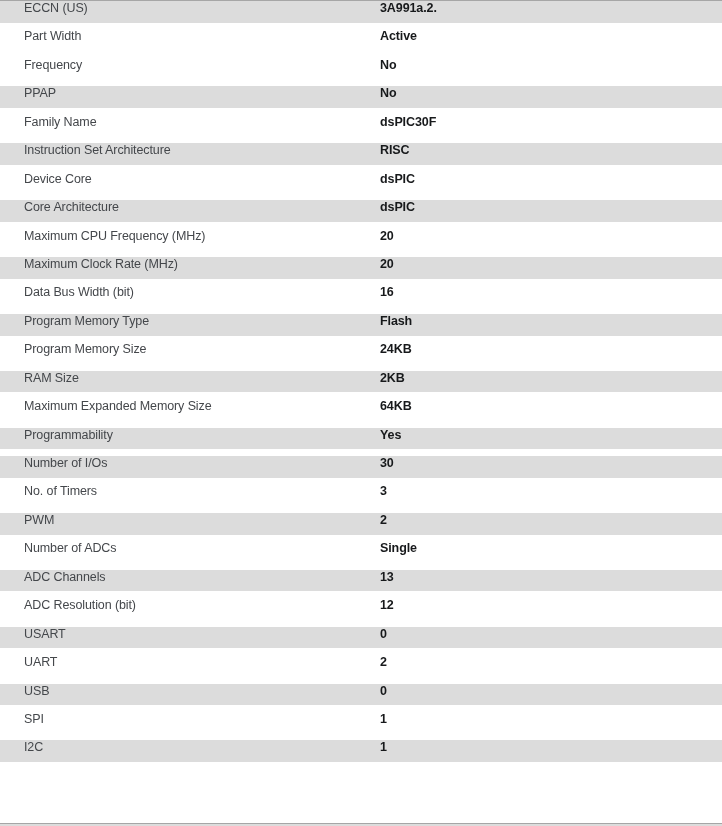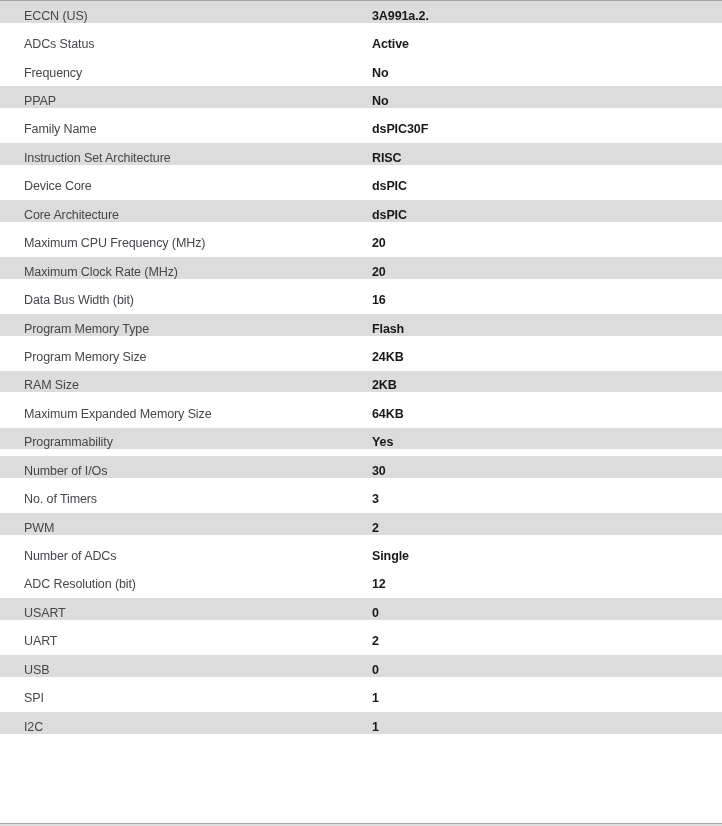--- a/index.html
+++ b/index.html
@@ -24,36 +24,36 @@
   }
   .spec-row {
     height: 28.45px;
     width: 100%;
   }
   .band {
     height: 21.7px;
     width: 100%;
     position: relative;
     display: flex;
-    align-items: flex-end;
+    align-items: flex-start;
     background: var(--row-bg, #ffffff);
   }
   .spec-row.alt .band {
     background: var(--alt-bg, #dcdcdc);
   }
   .spec-label {
     margin-left: 24px;
     font-size: 12.5px;
     letter-spacing: -0.1px;
     color: var(--label-color, #44474b);
     white-space: nowrap;
   }
   .spec-value {
     position: absolute;
-    left: 372px;
+    left: 380px;
     font-size: 12.5px;
     letter-spacing: -0.1px;
     font-weight: bold;
     color: var(--value-color, #17191b);
     white-space: nowrap;
   }
   .bottom-partial {
     position: absolute;
     left: 0;
     right: 0;
@@ -71,21 +71,21 @@
 
 <div class="spec-table">
     <div class="spec-row alt">
       <div class="band">
         <span class="spec-label">ECCN (US)</span>
         <span class="spec-value">3A991a.2.</span>
       </div>
     </div>
     <div class="spec-row">
       <div class="band">
-        <span class="spec-label">ADCs Status</span>
+        <span class="spec-label">Part Width</span>
         <span class="spec-value">Active</span>
       </div>
     </div>
     <div class="spec-row">
       <div class="band">
         <span class="spec-label">Frequency</span>
         <span class="spec-value">No</span>
       </div>
     </div>
     <div class="spec-row alt">
@@ -183,20 +183,26 @@
         <span class="spec-label">PWM</span>
         <span class="spec-value">2</span>
       </div>
     </div>
     <div class="spec-row">
       <div class="band">
         <span class="spec-label">Number of ADCs</span>
         <span class="spec-value">Single</span>
       </div>
     </div>
+    <div class="spec-row alt">
+      <div class="band">
+        <span class="spec-label">ADC Channels</span>
+        <span class="spec-value">13</span>
+      </div>
+    </div>
     <div class="spec-row">
       <div class="band">
         <span class="spec-label">ADC Resolution (bit)</span>
         <span class="spec-value">12</span>
       </div>
     </div>
     <div class="spec-row alt">
       <div class="band">
         <span class="spec-label">USART</span>
         <span class="spec-value">0</span>

